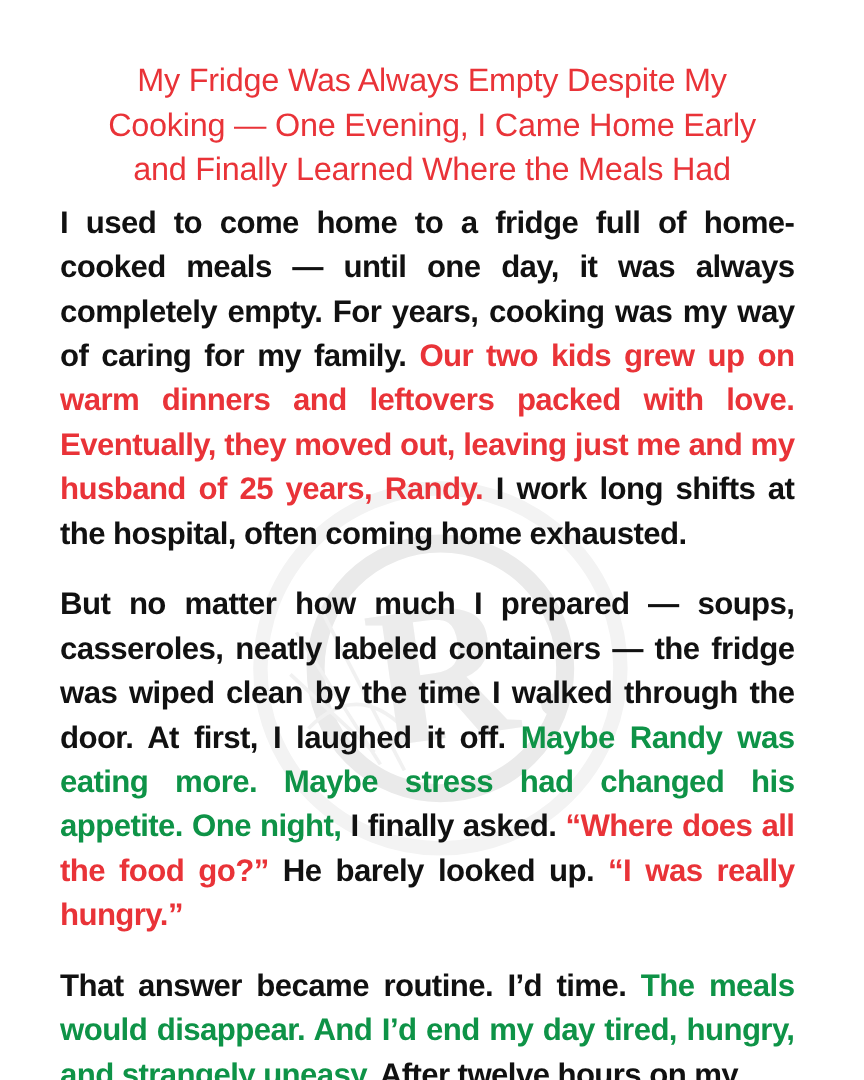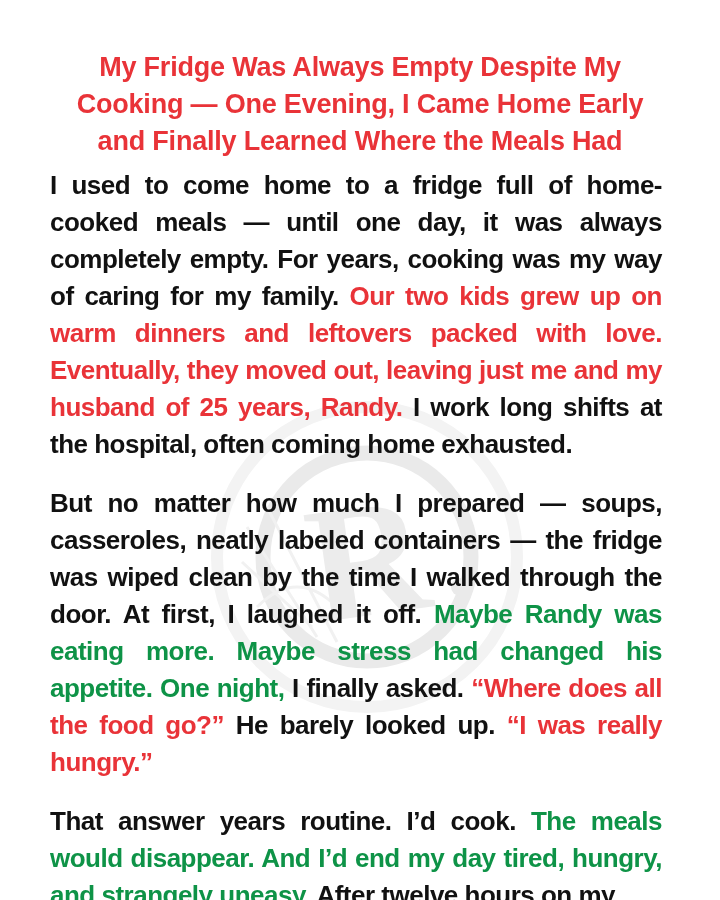--- a/index.html
+++ b/index.html
@@ -17,21 +17,21 @@
   }
   .title{
     position:relative;z-index:1;
     width:580px;
     margin:49px auto 0 auto;
     text-align:center;
     font-size:27px;
     line-height:37px;
     letter-spacing:-0.2px;
     color:var(--red,#e93338);
-    font-weight:700;
+    font-weight:400;
   }
   .content{
     position:relative;z-index:1;
     margin:7px 58px 0 50px;
     font-size:26px;
     line-height:37px;
     letter-spacing:-0.5px;
     text-align:justify;
     color:var(--black,#111);
   }
@@ -51,16 +51,16 @@
     <path d="M60 150 L130 260 M55 185 L125 250 M80 130 L150 265 M70 230 Q110 190 150 230" stroke="#f1f1f1" stroke-width="3" fill="none"></path>
     <text x="180" y="238" text-anchor="middle" font-size="165" font-weight="bold" font-family="Liberation Serif, serif" fill="#ececec" transform="rotate(-8 180 180)">R</text>
     <circle cx="273" cy="210" r="9" fill="#eaeaea"></circle>
   </svg>
 
   <h1 class="title">My Fridge Was Always Empty Despite My Cooking — One Evening, I Came Home Early and Finally Learned Where the Meals Had</h1>
 
   <div class="content">
       <p><span class="seg-black">I used to come home to a fridge full of home-cooked meals — until one day, it was always completely empty. For years, cooking was my way of caring for my family. </span><span class="seg-red">Our two kids grew up on warm dinners and leftovers packed with love. Eventually, they moved out, leaving just me and my husband of 25 years, Randy. </span><span class="seg-black">I work long shifts at the hospital, often coming home exhausted.</span></p>
       <p><span class="seg-black">But no matter how much I prepared — soups, casseroles, neatly labeled containers — the fridge was wiped clean by the time I walked through the door. At first, I laughed it off. </span><span class="seg-green">Maybe Randy was eating more. Maybe stress had changed his appetite. One night, </span><span class="seg-black">I finally asked. </span><span class="seg-red">“Where does all the food go?” </span><span class="seg-black">He barely looked up. </span><span class="seg-red">“I was really hungry.”</span></p>
-      <p><span class="seg-black">That answer years routine. I’d cook. </span><span class="seg-green">The meals would disappear. And I’d end my day tired, hungry, and strangely uneasy. </span><span class="seg-black">After twelve hours on my</span></p>
+      <p><span class="seg-black">That answer became routine. I’d time. </span><span class="seg-green">The meals would disappear. And I’d end my day tired, hungry, and strangely uneasy. </span><span class="seg-black">After twelve hours on my</span></p>
     </div>
 
 </div>
 
 </body></html>

